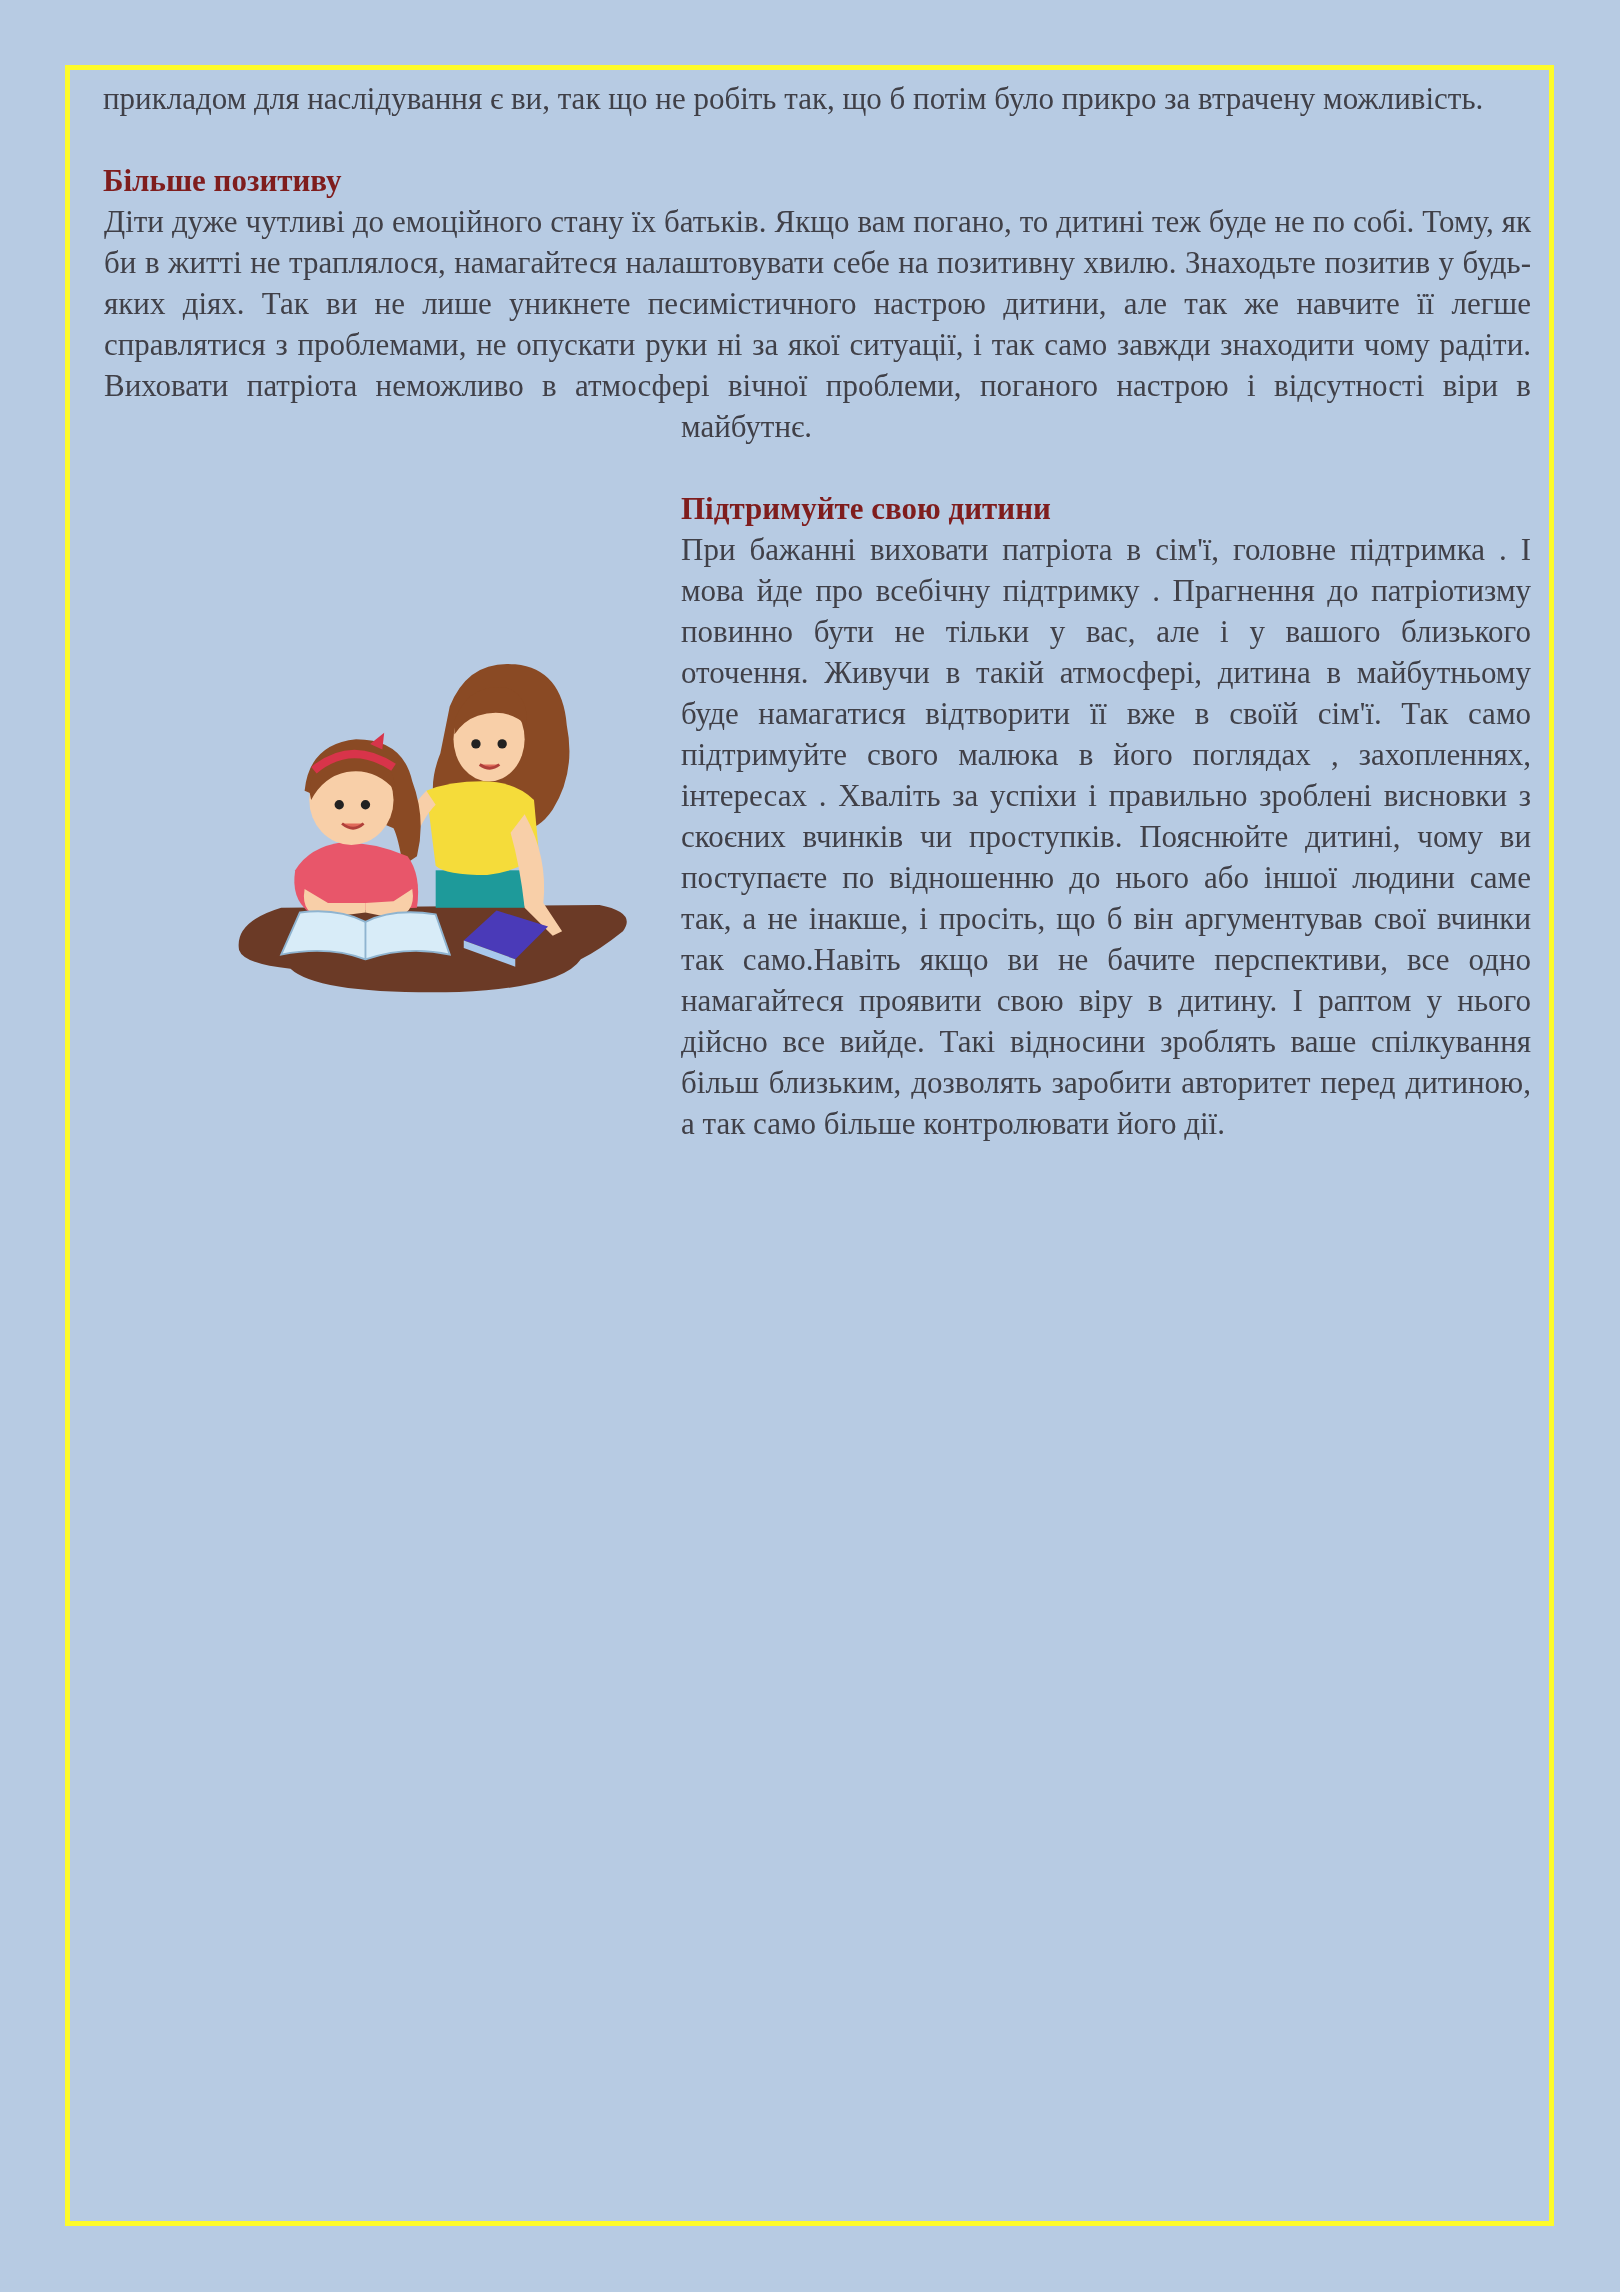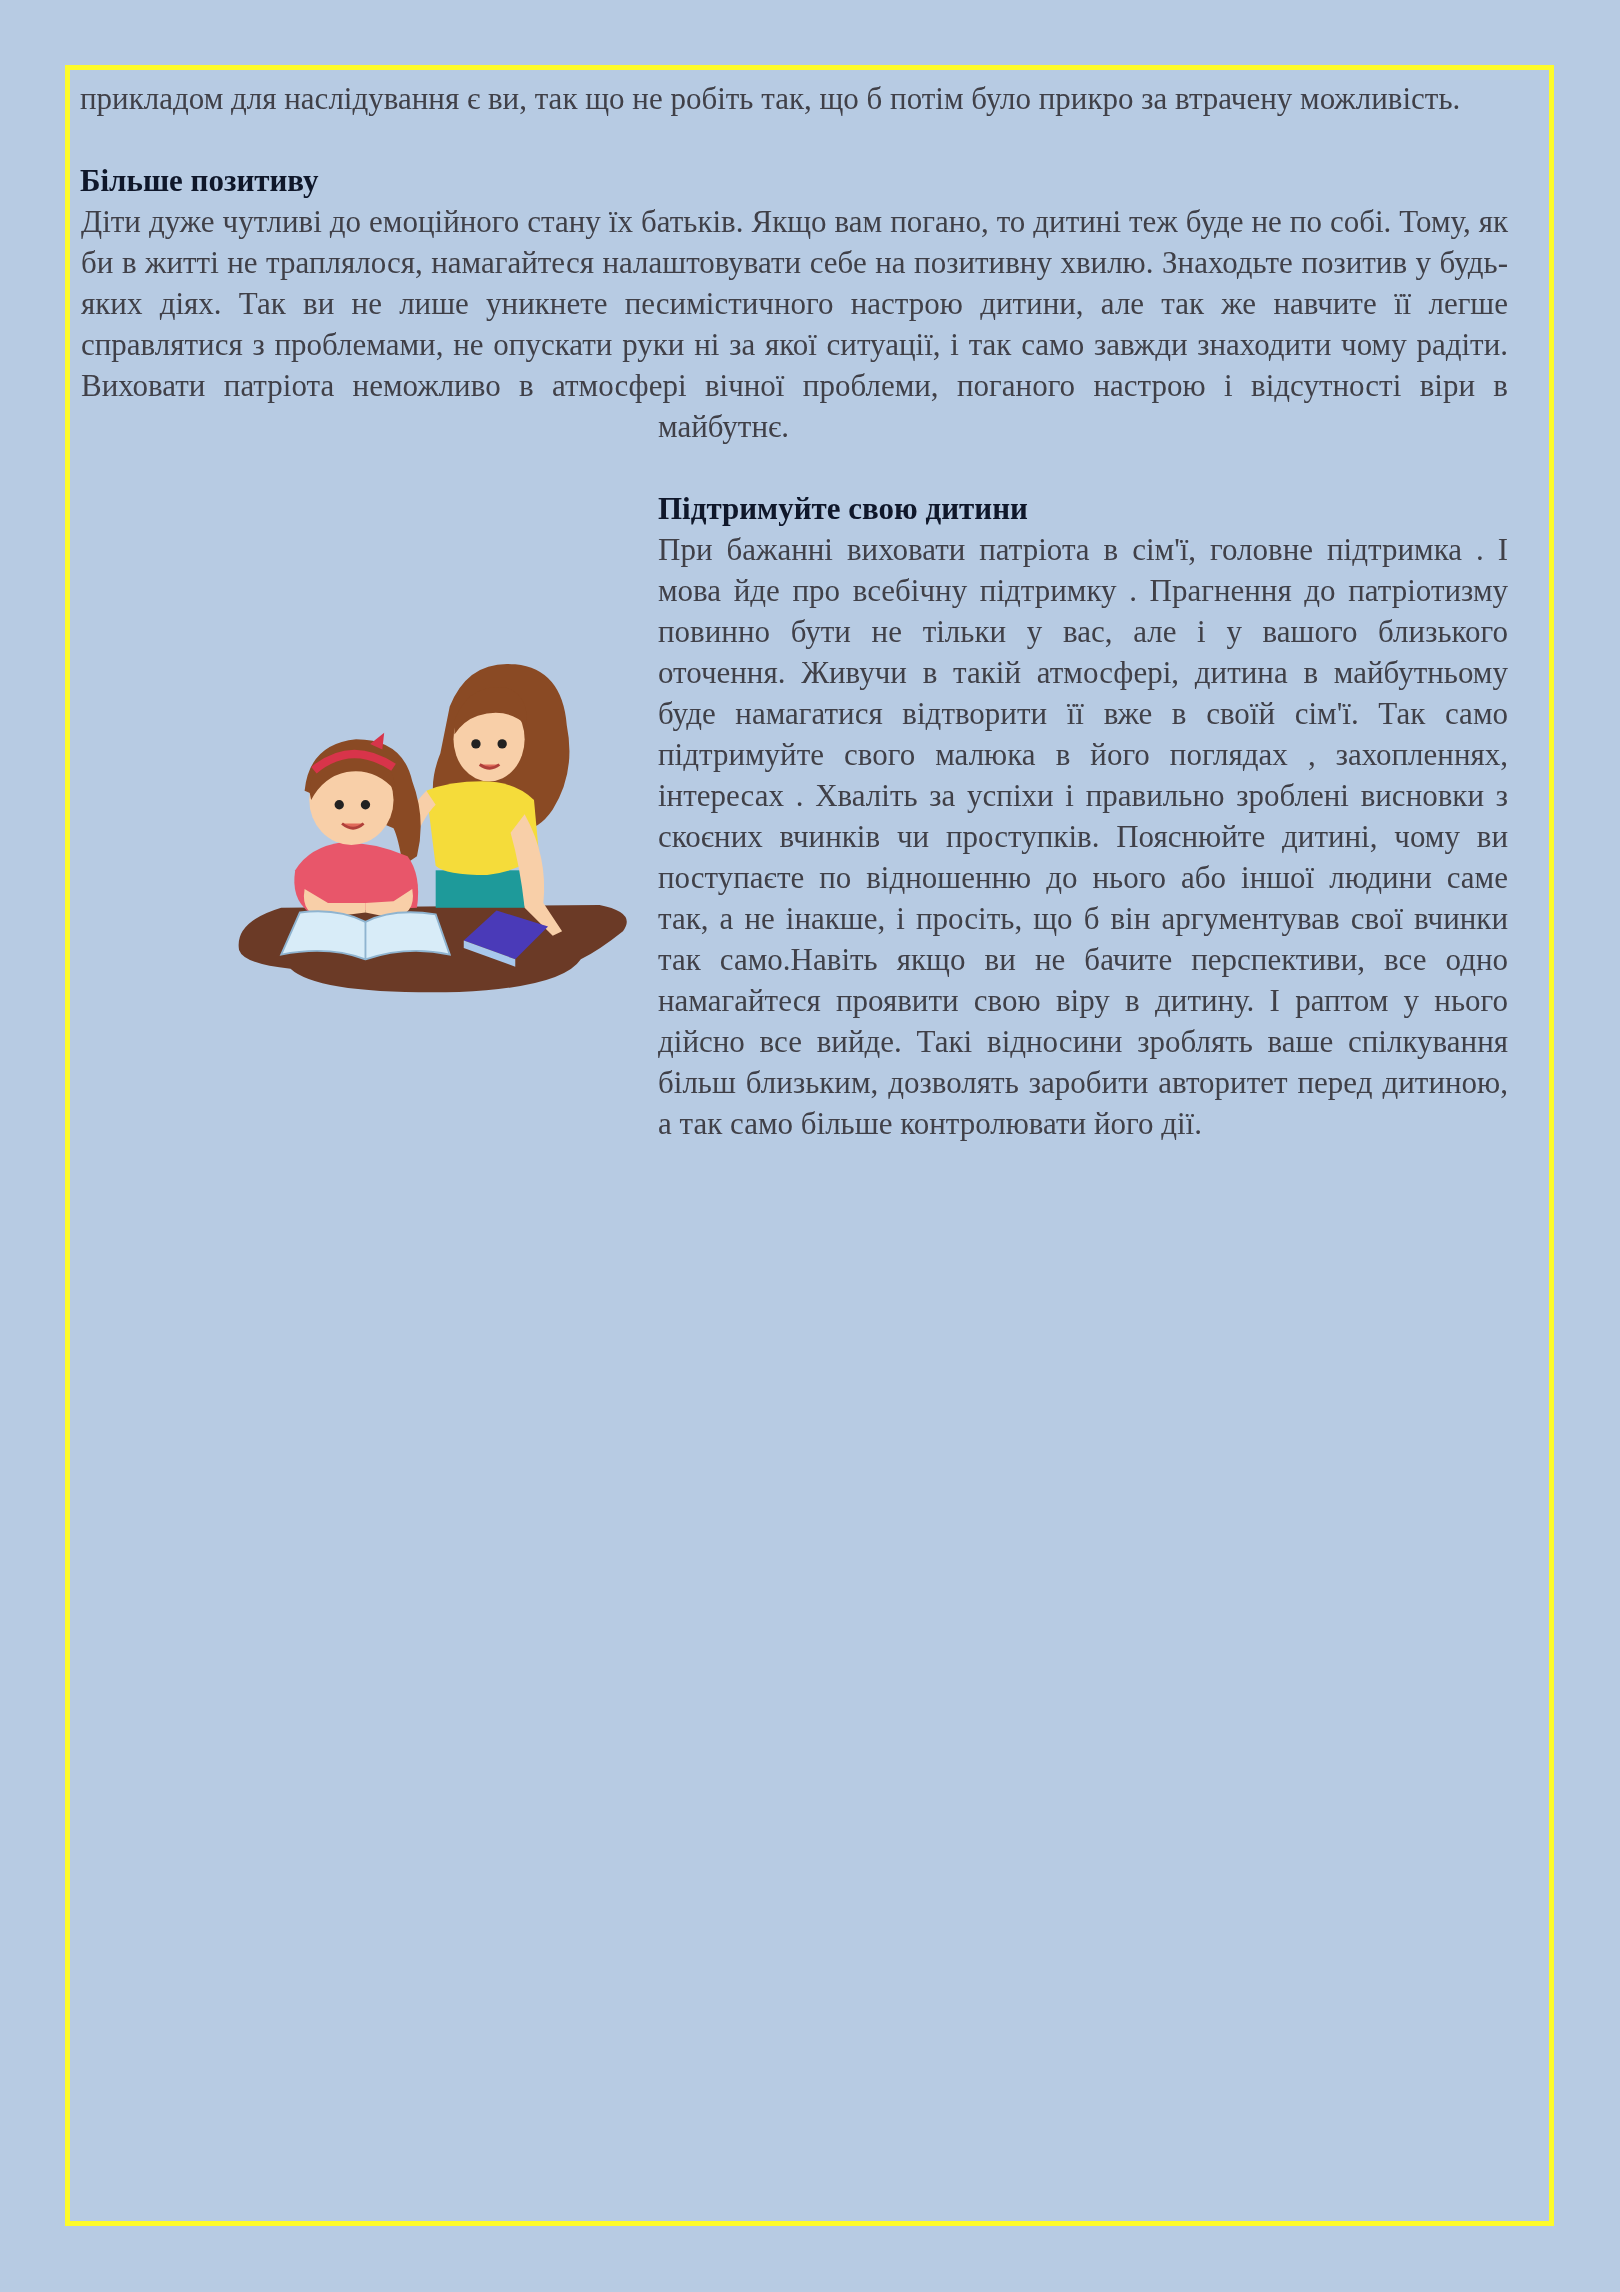--- a/index.html
+++ b/index.html
@@ -11,31 +11,31 @@
   }
   .frame {
     position: absolute;
     left: 65px; top: 65px;
     width: 1489px; height: 2161px;
     border: 5.9px solid #fdfb2a;
     box-sizing: border-box;
   }
   .content {
     position: absolute;
-    left: 80px; top: 78px;
+    left: 103px; top: 78px;
     width: 1428px;
     color: #404048;
     font-size: 31px;
     line-height: 41px;
     text-align: justify;
   }
   .content p { margin: 0; }
   .gap { height: 41px; }
   .heading {
-    color: #0f172a;
+    color: #7f1d1d;
     font-weight: bold;
     font-size: 31px;
     line-height: 41px;
     margin: 0;
     text-align: left;
   }
   .figure-float {
     float: left;
     width: 578px;
     height: 676px;

